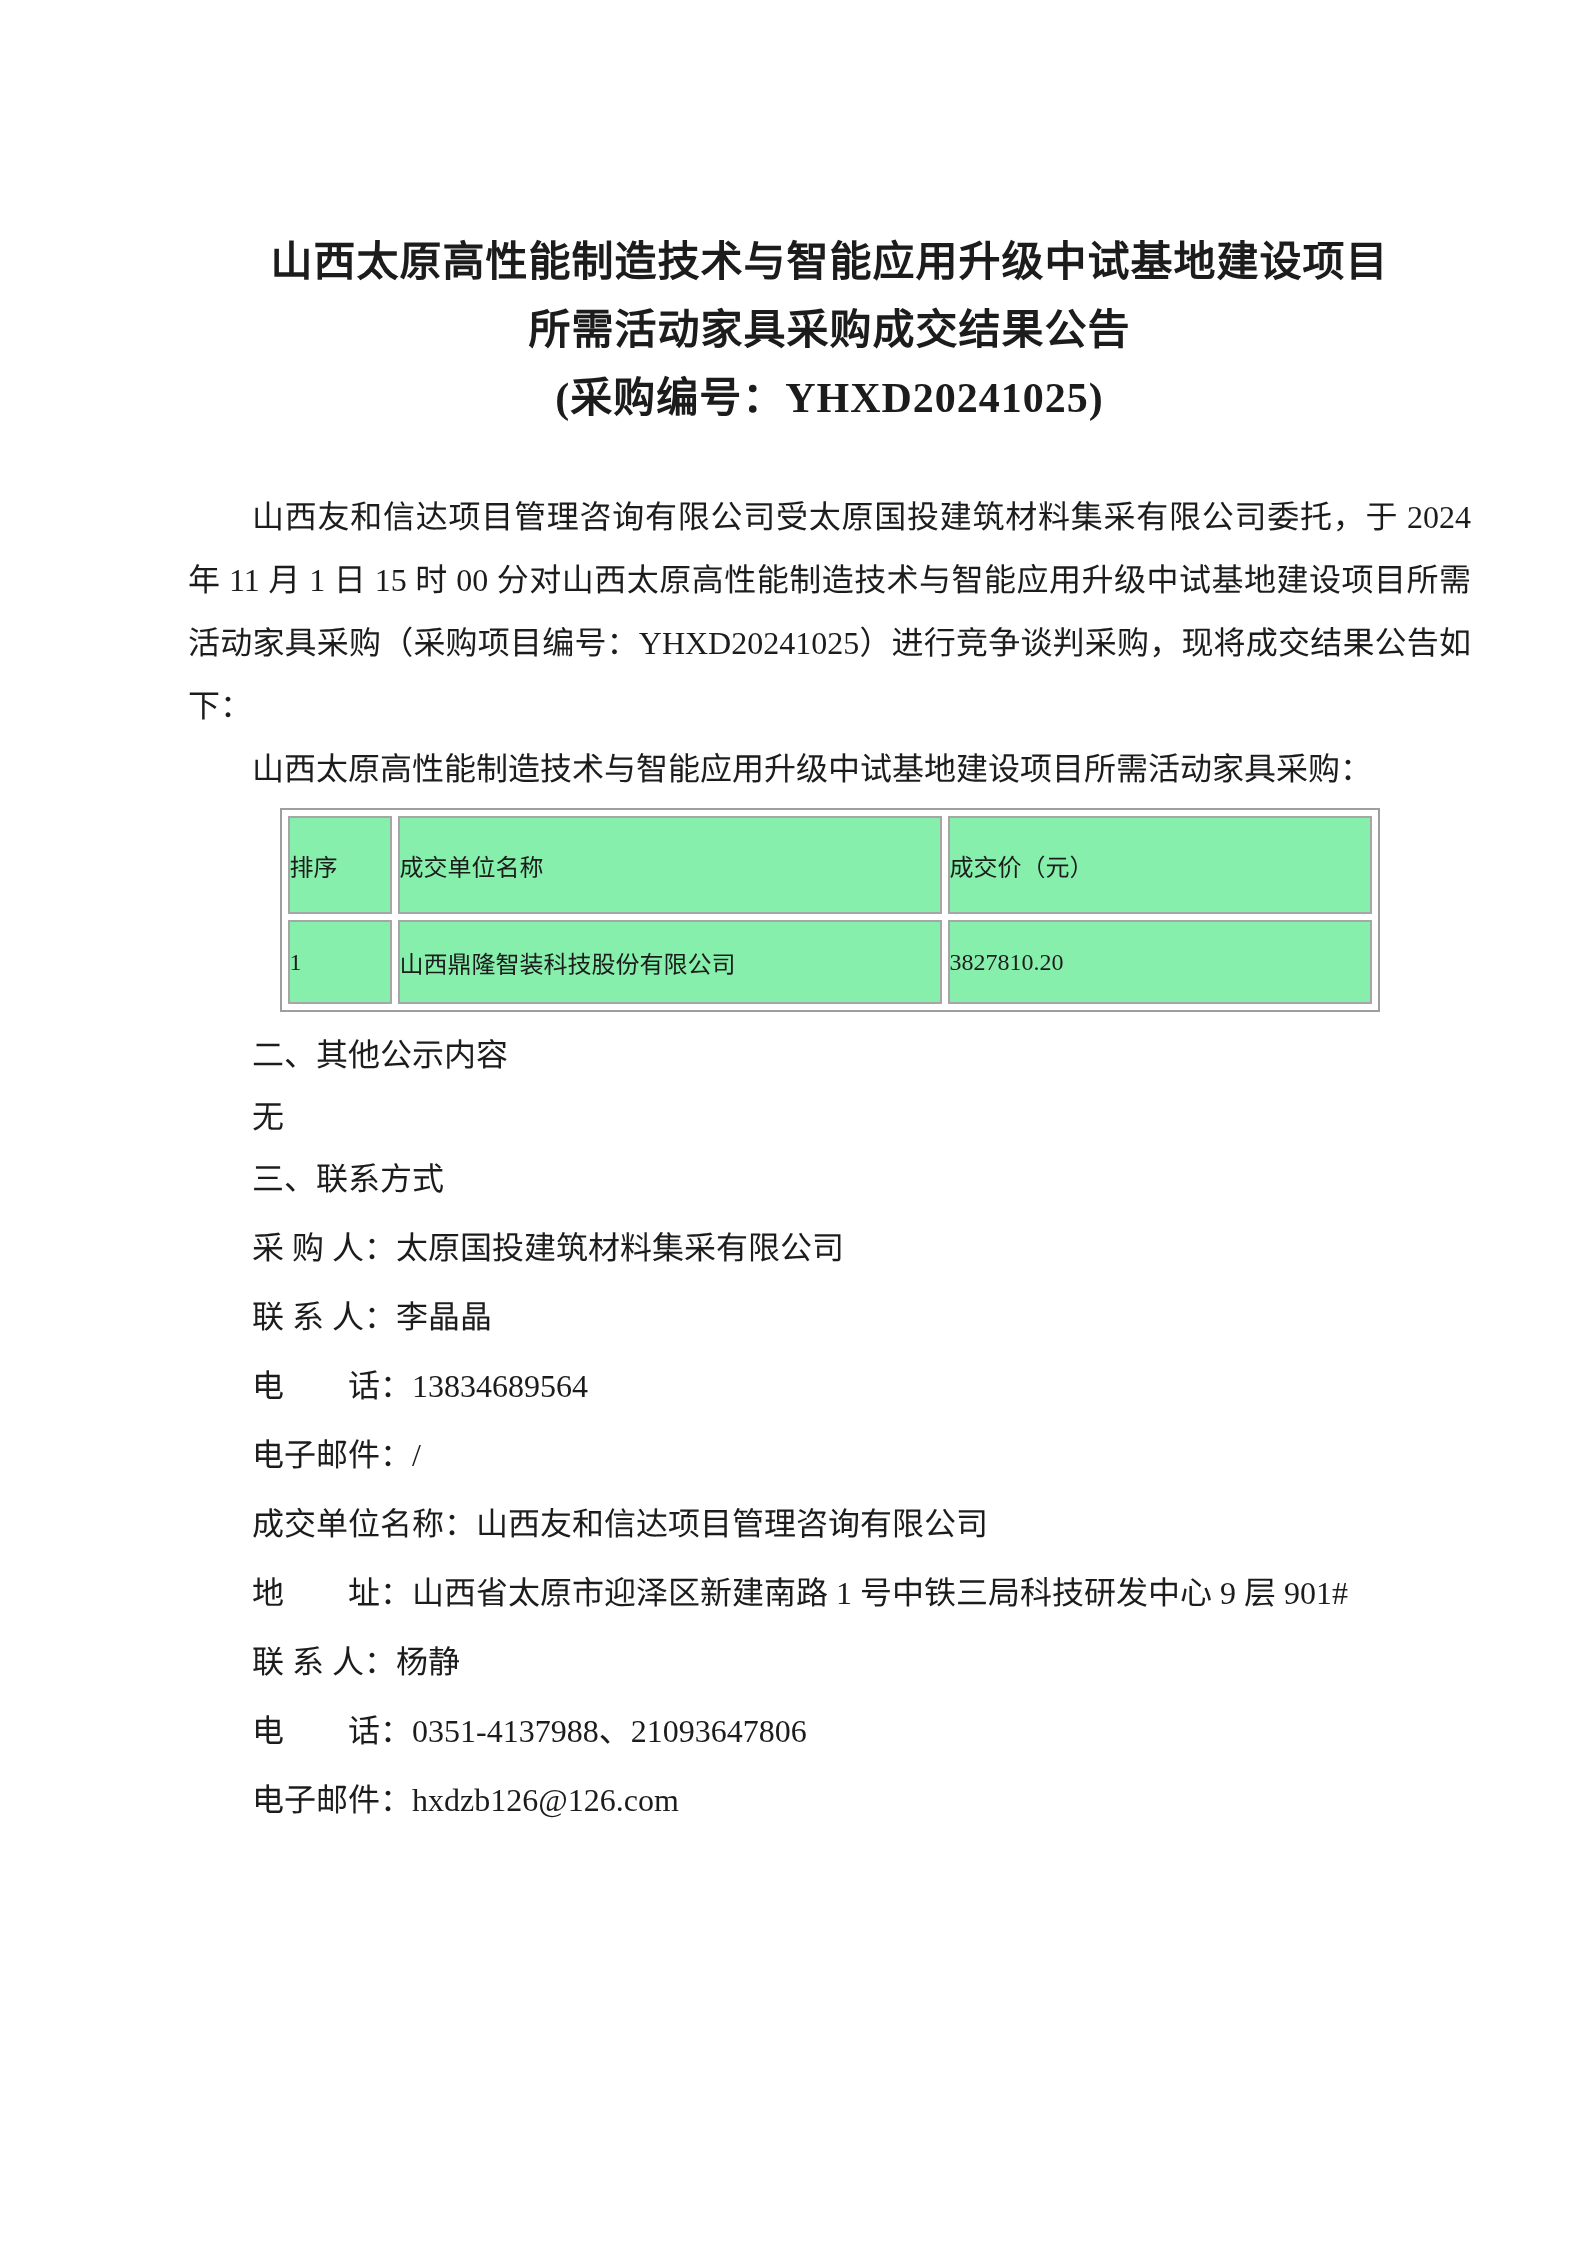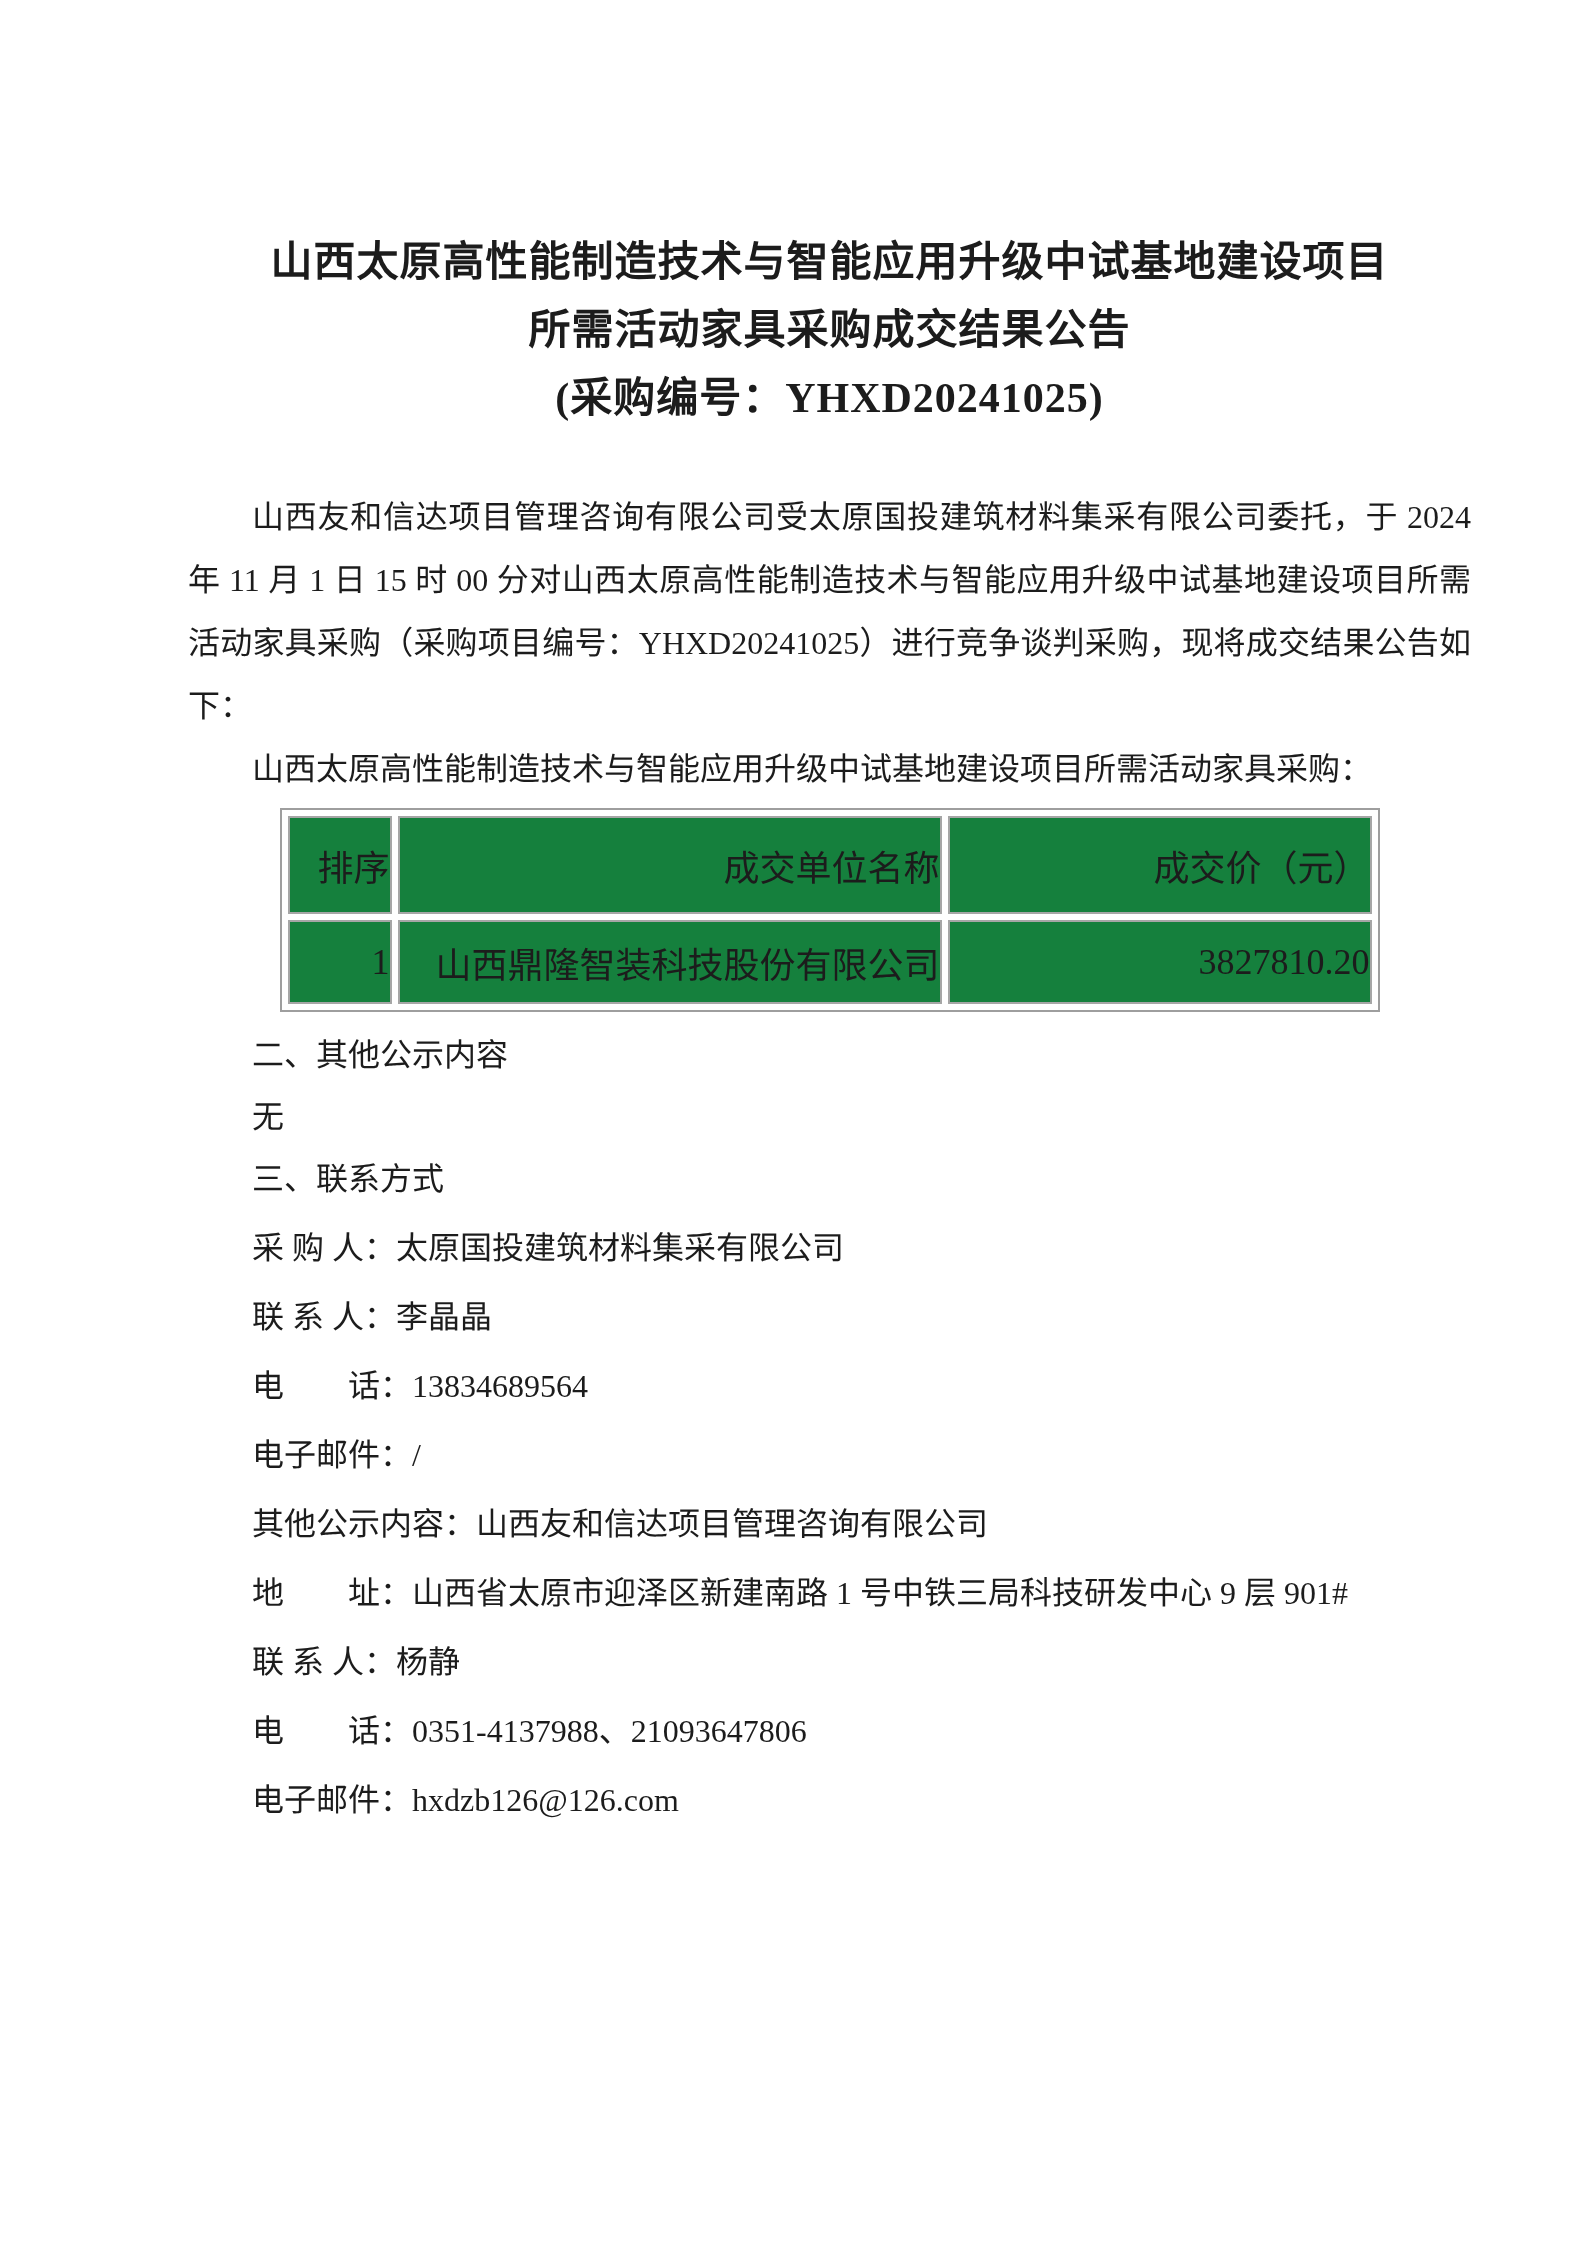--- a/index.html
+++ b/index.html
@@ -45,24 +45,24 @@
     border-spacing: 6px;
     border: 2px solid #9e9e9e;
     background: #ffffff;
     margin: 8px auto 12px auto;
     width: 1100px;
     table-layout: fixed;
   }
   table.result-table th,
   table.result-table td {
     border: 2px solid #a6a6a6;
-    background: #15803d;
-    text-align: right;
+    background: #86efac;
+    text-align: left;
     vertical-align: middle;
-    font-size: 36px;
+    font-size: 24px;
     font-weight: normal;
     padding: 0;
   }
   table.result-table th { height: 94px; }
   table.result-table td { height: 80px; }
   .col-rank  { width: 100px; }
   .col-name  { width: 540px; }
   .col-price { width: 420px; }
   .contacts { margin-top: 4px; }
   .contact-line {
@@ -105,20 +105,20 @@
 
   <p class="para">二、其他公示内容</p>
   <p class="para">无</p>
   <p class="para">三、联系方式</p>
 
   <div class="contacts">
     <p class="contact-line"><span>采 购 人：</span><span>太原国投建筑材料集采有限公司</span></p>
     <p class="contact-line"><span>联 系 人：</span><span>李晶晶</span></p>
     <p class="contact-line"><span>电　　话：</span><span>13834689564</span></p>
     <p class="contact-line"><span>电子邮件：</span><span>/</span></p>
-    <p class="contact-line"><span>其他公示内容：</span><span>山西友和信达项目管理咨询有限公司</span></p>
+    <p class="contact-line"><span>成交单位名称：</span><span>山西友和信达项目管理咨询有限公司</span></p>
     <p class="contact-line"><span>地　　址：</span><span>山西省太原市迎泽区新建南路 1 号中铁三局科技研发中心 9 层 901#</span></p>
     <p class="contact-line"><span>联 系 人：</span><span>杨静</span></p>
     <p class="contact-line"><span>电　　话：</span><span>0351-4137988、21093647806</span></p>
     <p class="contact-line"><span>电子邮件：</span><span>hxdzb126@126.com</span></p>
   </div>
 
 </div>
 
 </body></html>

